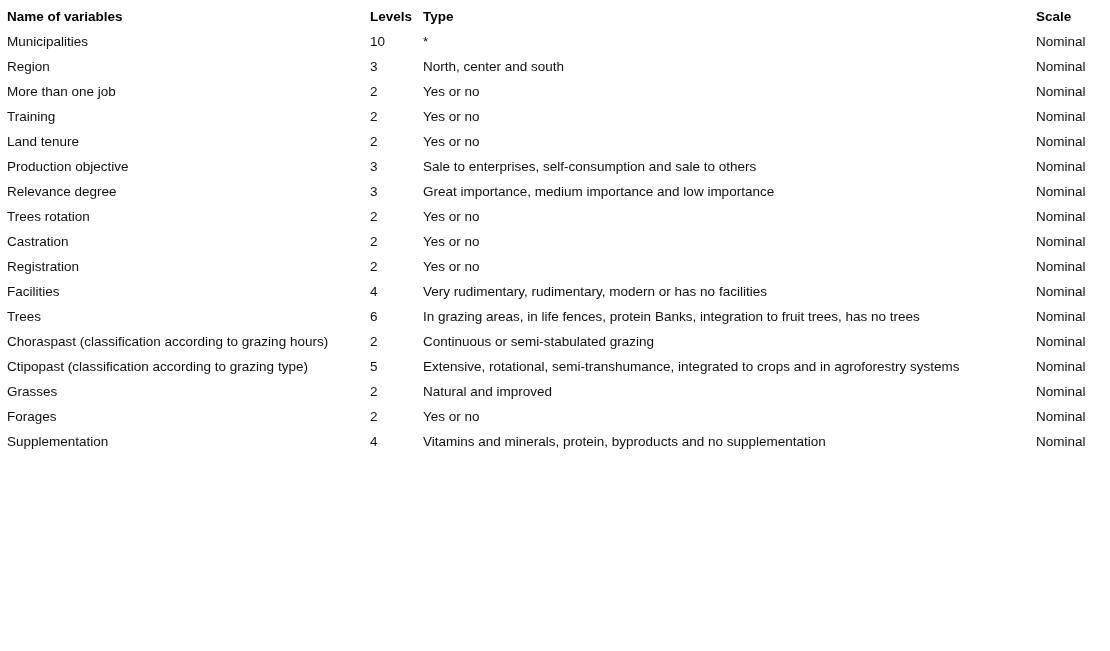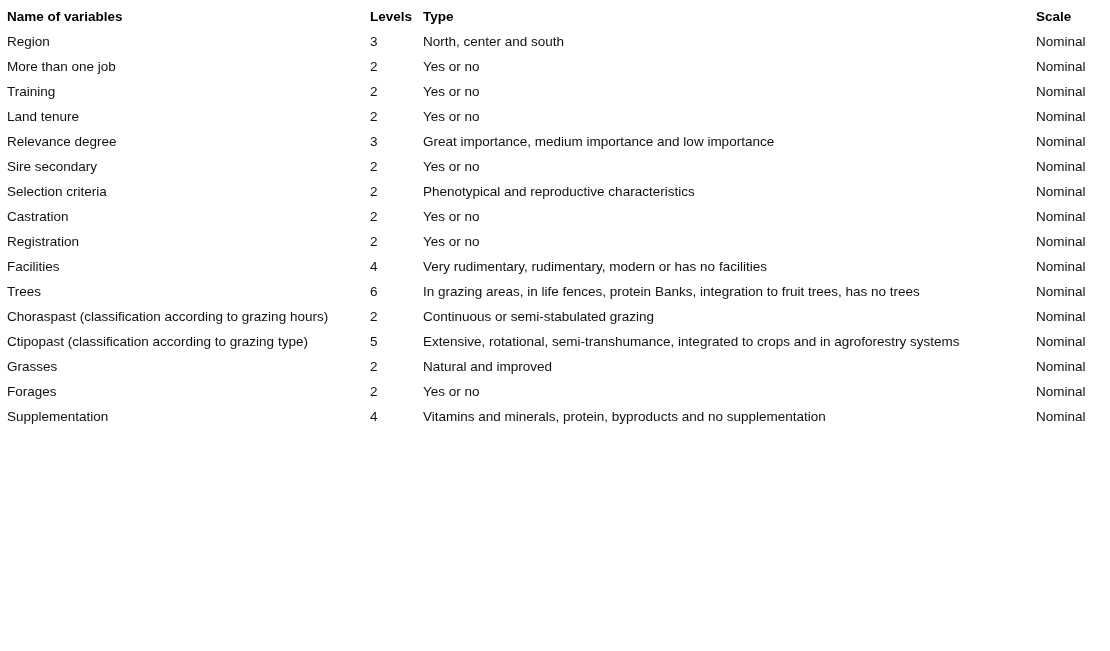--- a/index.html
+++ b/index.html
@@ -60,20 +60,26 @@
     <thead>
       <tr>
         <th class="col-name">Name of variables</th>
         <th class="col-levels">Levels</th>
         <th class="col-type">Type</th>
         <th class="col-scale">Scale</th>
       </tr>
     </thead>
     <tbody>
         <tr>
+          <td class="col-name">Municipalities</td>
+          <td class="col-levels">10</td>
+          <td class="col-type">*</td>
+          <td class="col-scale">Nominal</td>
+        </tr>
+        <tr>
           <td class="col-name">Region</td>
           <td class="col-levels">3</td>
           <td class="col-type">North, center and south</td>
           <td class="col-scale">Nominal</td>
         </tr>
         <tr>
           <td class="col-name">More than one job</td>
           <td class="col-levels">2</td>
           <td class="col-type">Yes or no</td>
           <td class="col-scale">Nominal</td>
@@ -84,35 +90,35 @@
           <td class="col-type">Yes or no</td>
           <td class="col-scale">Nominal</td>
         </tr>
         <tr>
           <td class="col-name">Land tenure</td>
           <td class="col-levels">2</td>
           <td class="col-type">Yes or no</td>
           <td class="col-scale">Nominal</td>
         </tr>
         <tr>
+          <td class="col-name">Production objective</td>
+          <td class="col-levels">3</td>
+          <td class="col-type">Sale to enterprises, self-consumption and sale to others</td>
+          <td class="col-scale">Nominal</td>
+        </tr>
+        <tr>
           <td class="col-name">Relevance degree</td>
           <td class="col-levels">3</td>
           <td class="col-type">Great importance, medium importance and low importance</td>
           <td class="col-scale">Nominal</td>
         </tr>
         <tr>
-          <td class="col-name">Sire secondary</td>
+          <td class="col-name">Trees rotation</td>
           <td class="col-levels">2</td>
           <td class="col-type">Yes or no</td>
-          <td class="col-scale">Nominal</td>
-        </tr>
-        <tr>
-          <td class="col-name">Selection criteria</td>
-          <td class="col-levels">2</td>
-          <td class="col-type">Phenotypical and reproductive characteristics</td>
           <td class="col-scale">Nominal</td>
         </tr>
         <tr>
           <td class="col-name">Castration</td>
           <td class="col-levels">2</td>
           <td class="col-type">Yes or no</td>
           <td class="col-scale">Nominal</td>
         </tr>
         <tr>
           <td class="col-name">Registration</td>

